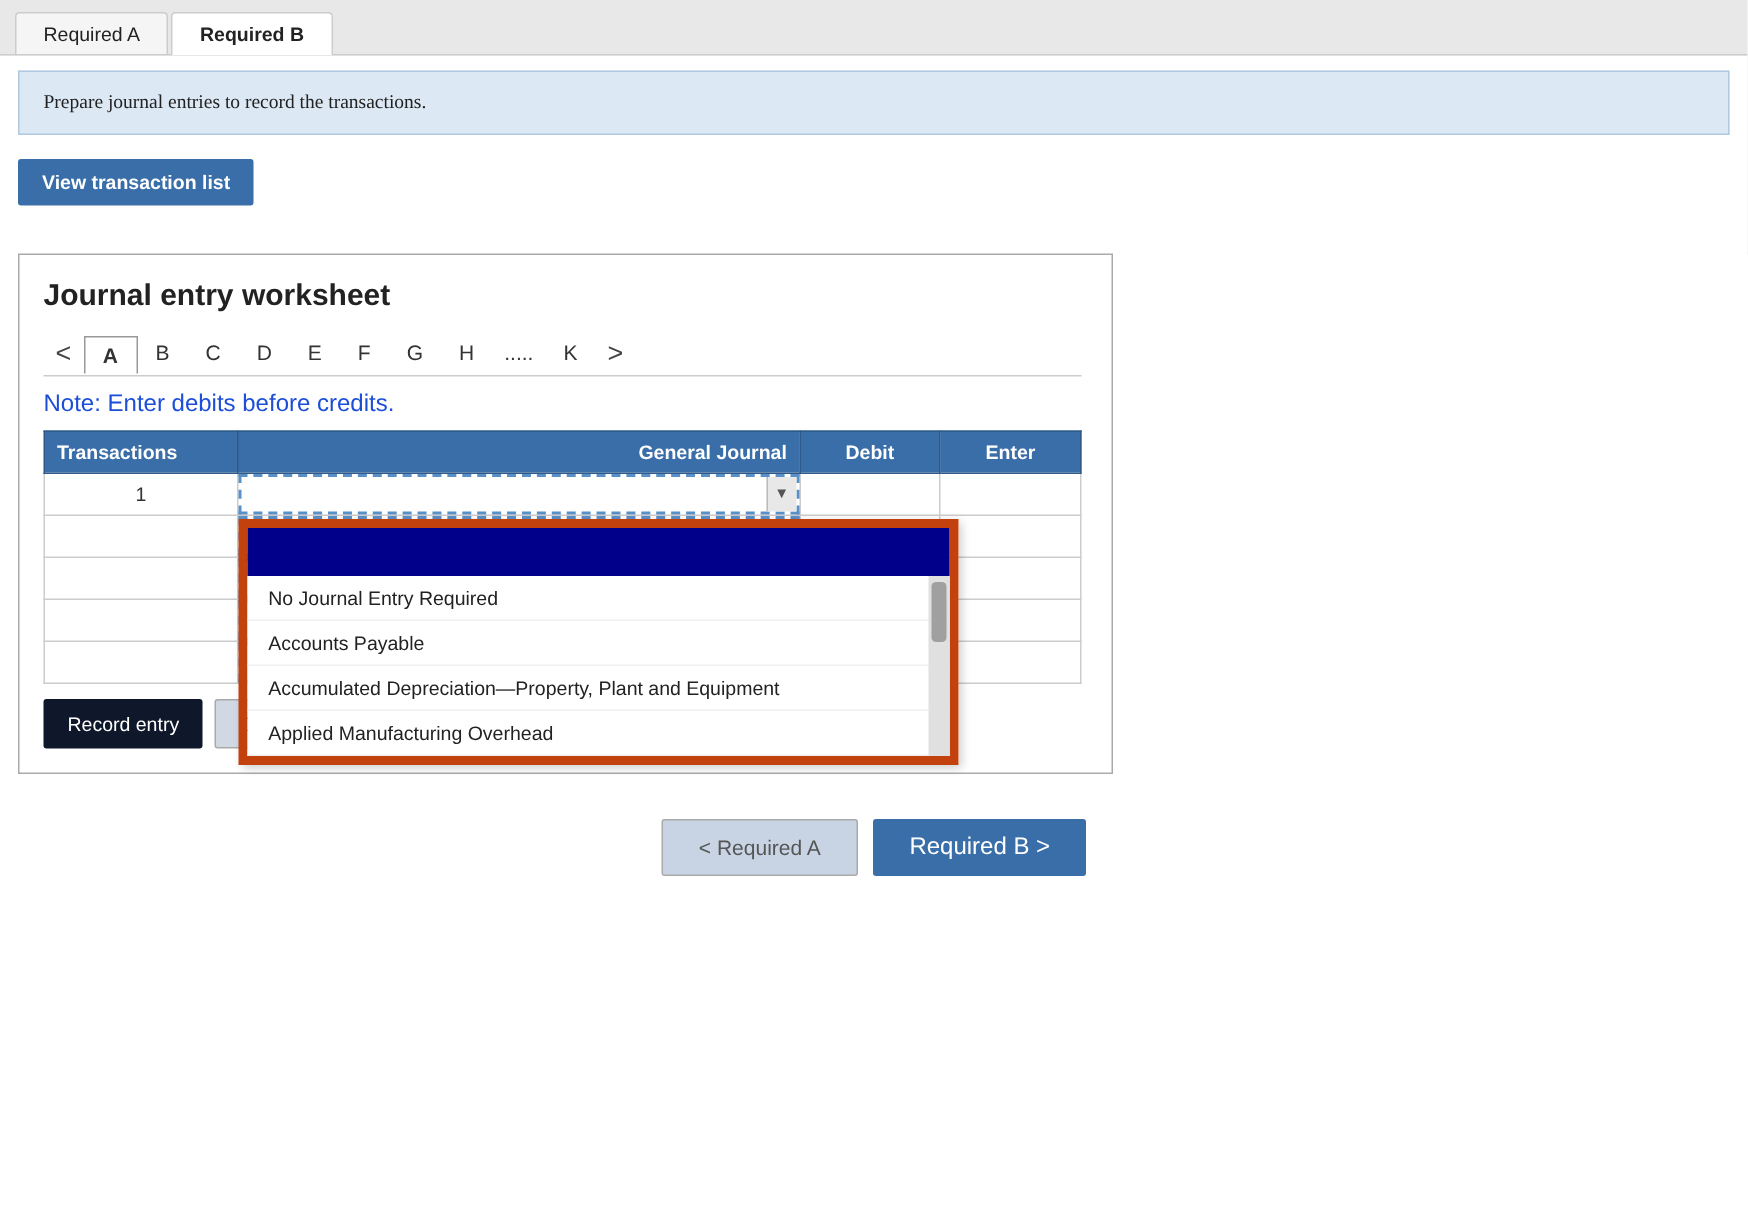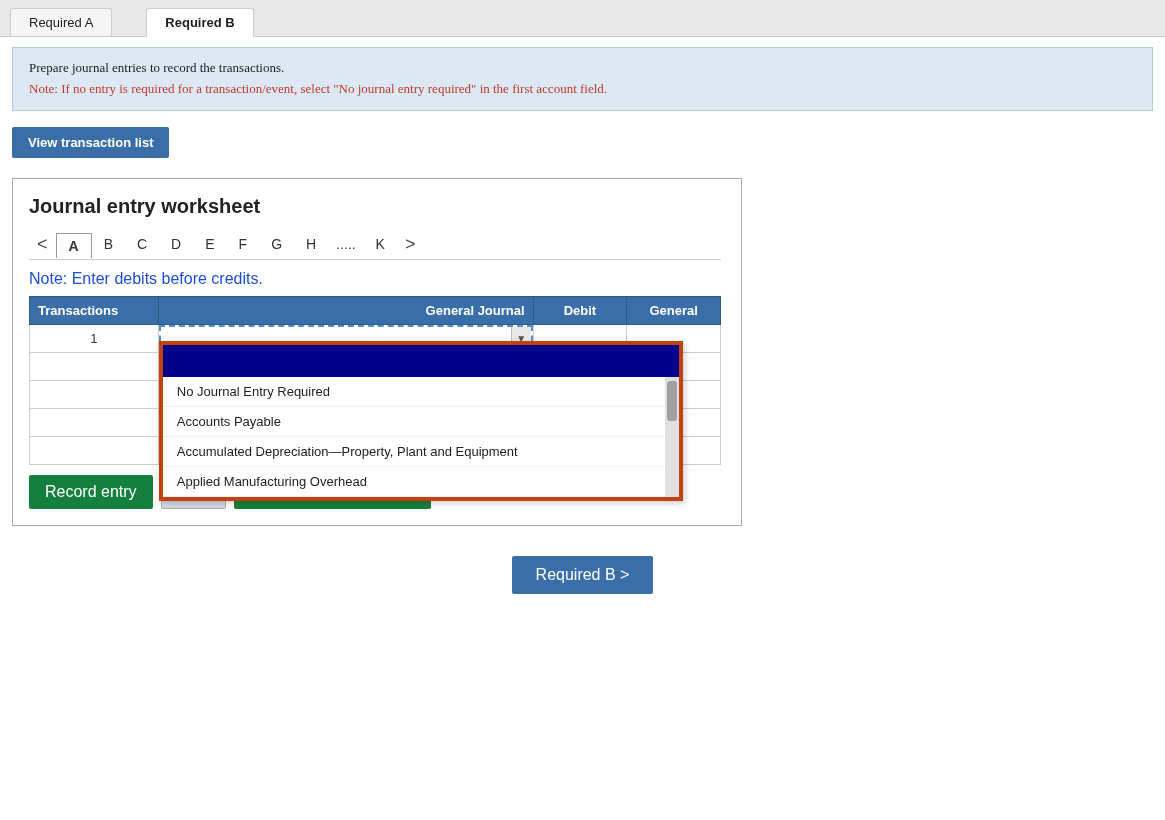--- a/index.html
+++ b/index.html
@@ -16,21 +16,20 @@
       margin: 0 auto;
       padding: 0;
     }
     
     .tabs-bar {
       display: flex;
       border-bottom: 1px solid #ccc;
       background: #e8e8e8;
       padding-top: 8px;
       padding-left: 10px;
-      gap: 32px;
     }
     .tab {
       padding: 6px 18px;
       border: 1px solid #ccc;
       border-bottom: none;
       background: #f5f5f5;
       cursor: pointer;
       font-size: 13px;
       margin-right: 2px;
       border-radius: 3px 3px 0 0;
@@ -62,21 +61,21 @@
       padding: 8px 16px;
       margin: 6px 12px 12px 12px;
       font-size: 13px;
       cursor: pointer;
       border-radius: 2px;
       font-weight: bold;
     }
     
     .worksheet-container {
       border: 1px solid #aaa;
-      margin: 8px 12px;
+      margin: 20px 12px;
       padding: 16px 20px 16px 16px;
       background: #fff;
       width: 730px;
     }
     .worksheet-title {
       font-size: 20px;
       font-weight: bold;
       margin-bottom: 14px;
     }
     
@@ -205,25 +204,25 @@
       background: transparent;
       text-align: right;
     }
     .td-amount {
       border: 2px solid #3a6ea8;
       padding: 0 4px;
     }
     
     .dropdown-overlay {
       position: absolute;
-      top: 16px;
+      top: 30px;
       left: 0;
-      width: 524px;
+      width: 480px;
       z-index: 100;
-      border: 4px solid #c2410c;
+      border: 6px solid #c2410c;
       box-shadow: 2px 2px 6px rgba(0,0,0,0.2);
     }
     .dropdown-header {
       background: #00008b;
       height: 32px;
     }
     .dropdown-list {
       background: #fff;
     }
     .dropdown-item {
@@ -251,25 +250,25 @@
       border-radius: 3px;
       margin-top: 4px;
     }
     
     .bottom-buttons {
       display: flex;
       gap: 8px;
       margin-top: 10px;
     }
     .btn-blue {
-      background: #15803d;
+      background: #0f172a;
       color: #fff;
       border: none;
       padding: 8px 16px;
-      font-size: 16px;
+      font-size: 13px;
       cursor: pointer;
       border-radius: 2px;
     }
     .btn-light {
       background: #d0d8e4;
       color: #333;
       border: 1px solid #aaa;
       padding: 8px 16px;
       font-size: 13px;
       cursor: pointer;
@@ -311,21 +310,20 @@
 <div class="page-wrapper">
   
   <div class="tabs-bar">
     <div class="tab">Required A</div>
     <div class="tab active">Required B</div>
   </div>
 
   
   <div class="info-box">
     <div>Prepare journal entries to record the transactions.</div>
-    <div class="note-red">Note: If no entry is required for a transaction/event, select "No journal entry required" in the first account field.</div>
   </div>
 
   
   <button class="btn-view-transaction">View transaction list</button>
 
   
   <div class="worksheet-container">
     <div class="worksheet-title">Journal entry worksheet</div>
 
     <div class="nav-bar">
@@ -346,21 +344,21 @@
 
     <div class="note-debits">Note: Enter debits before credits.</div>
 
     <div style="position:relative;">
       <table class="journal-table">
         <thead>
           <tr>
             <th class="col-transactions">Transactions</th>
             <th class="col-general-journal">General Journal</th>
             <th class="col-debit">Debit</th>
-            <th class="col-credit">General</th>
+            <th class="col-credit">Enter</th>
           </tr>
         </thead>
         <tbody>
 
           <tr>
             <td class="td-num">1</td>
             <td class="td-account" style="position:relative;">
               <div class="td-account-inner">
                 <input type="text" value="" style="">
                 <div class="dropdown-arrow">▼</div>
@@ -440,15 +438,16 @@
 
     <div class="bottom-buttons">
       <button class="btn-blue">Record entry</button>
       <button class="btn-light">Clear</button>
       <button class="btn-blue">Copy to general journal</button>
     </div>
   </div>
 
   
   <div class="footer-nav">
+    <button class="btn-footer-prev">&lt; Required A</button>
     <button class="btn-footer-next">Required B &gt;</button>
   </div>
 </div>
 
 </body></html>

